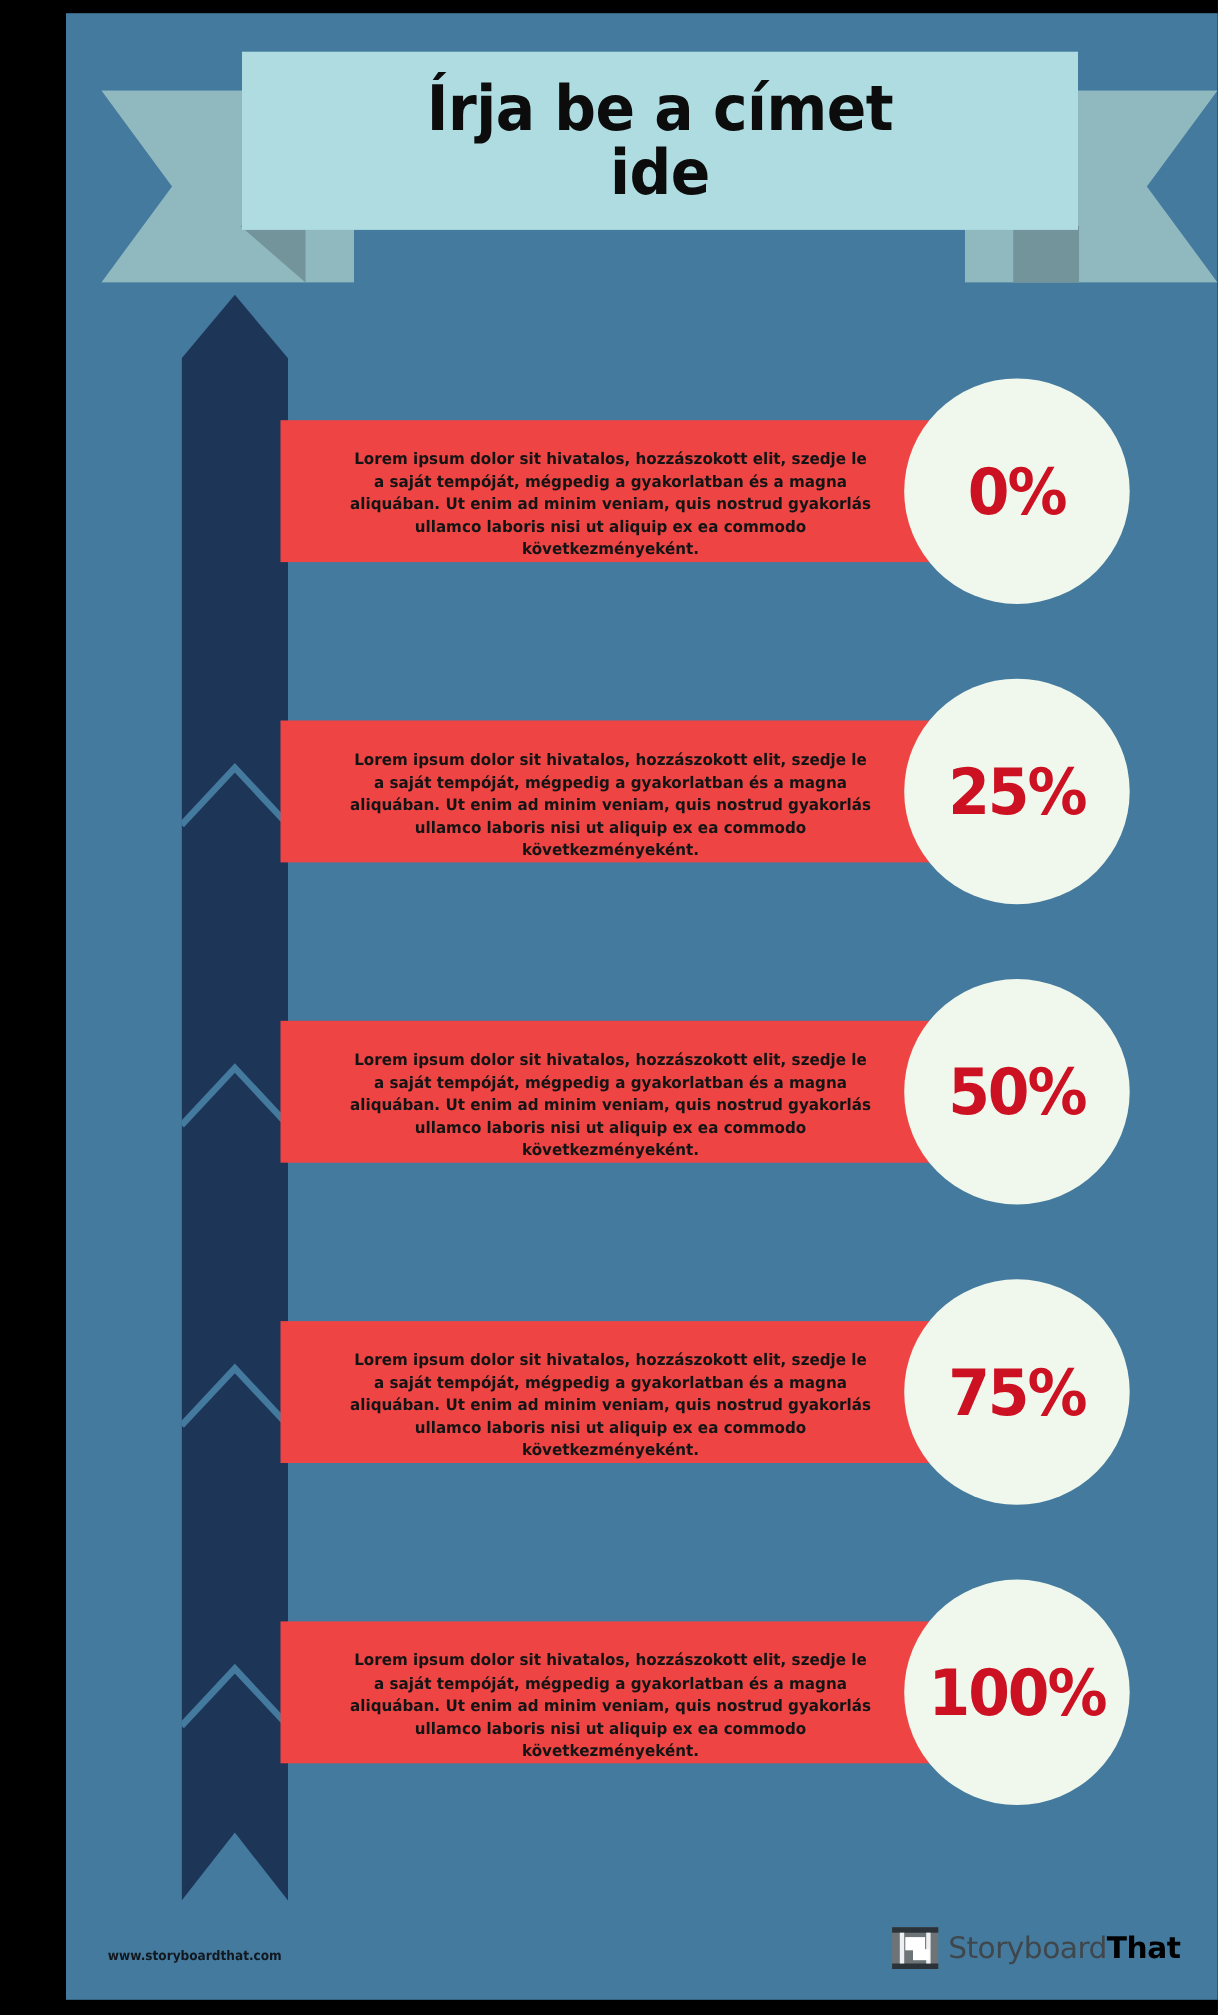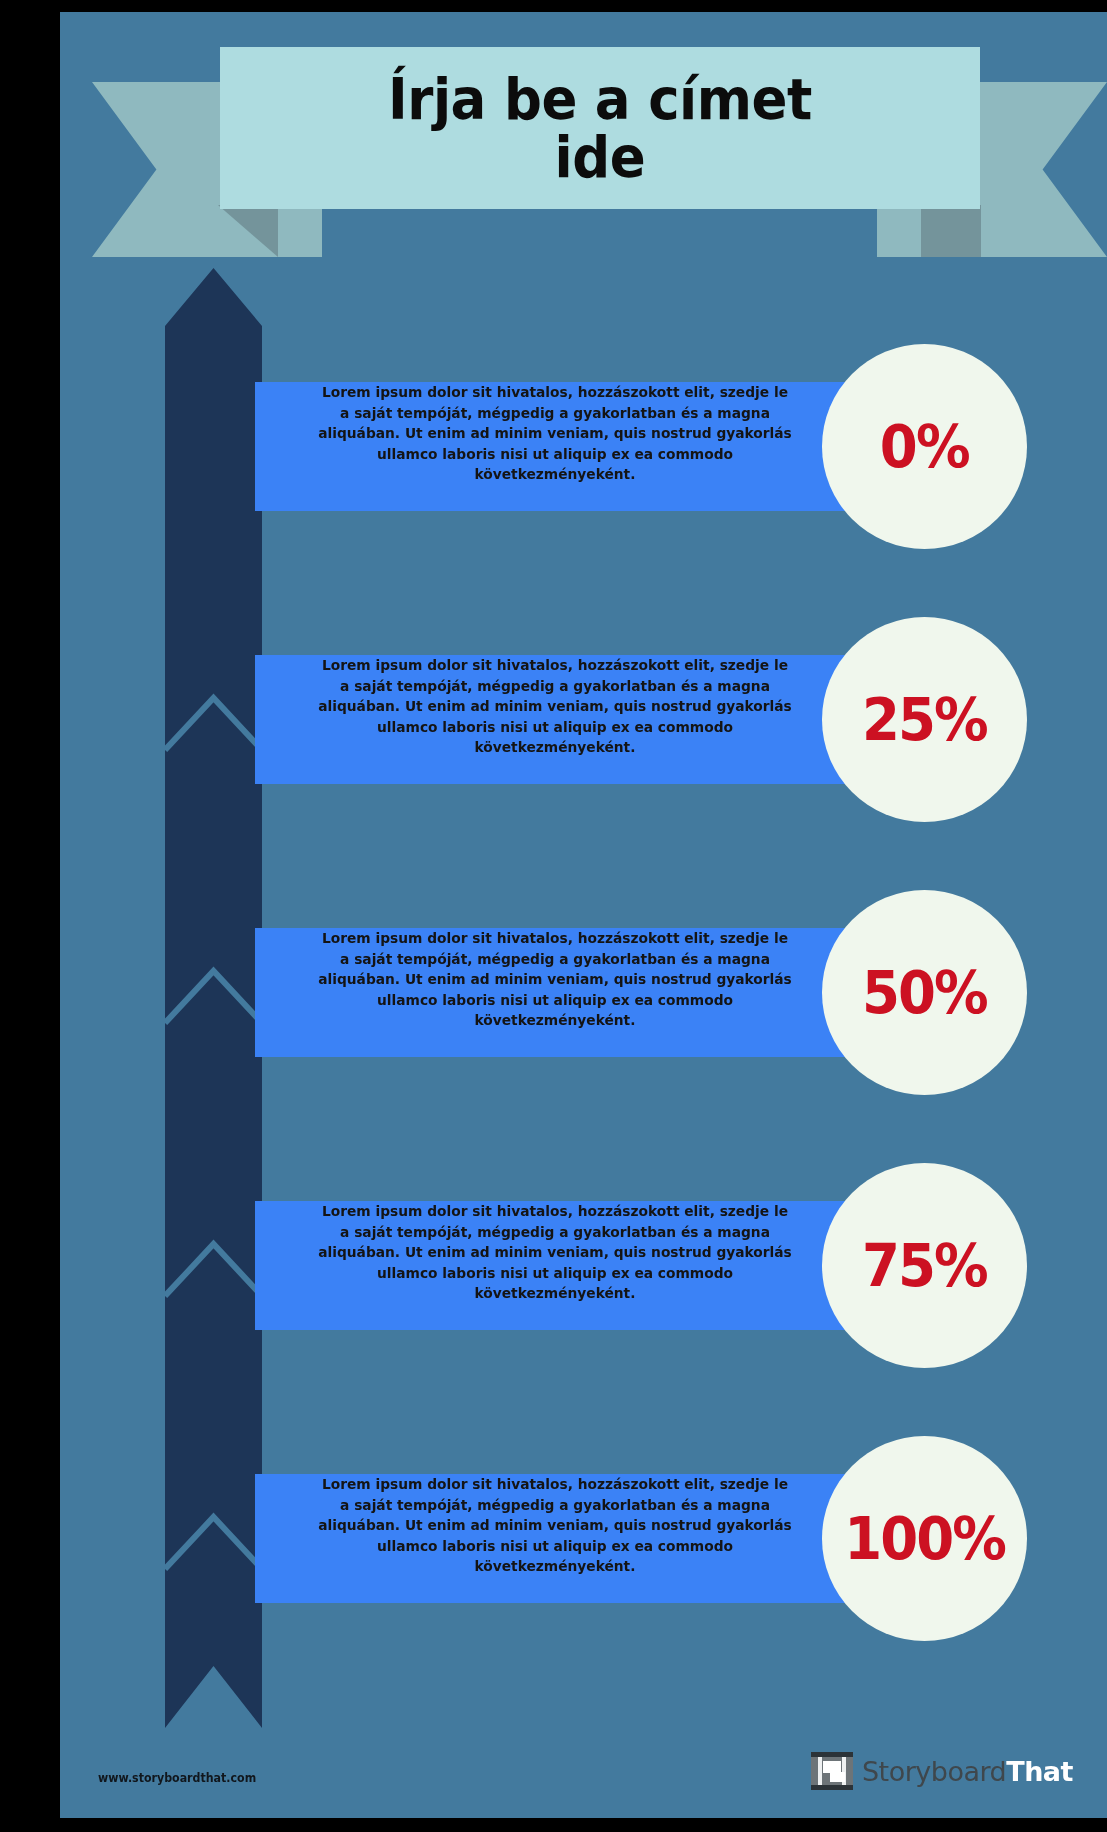--- a/index.html
+++ b/index.html
@@ -78,22 +78,22 @@
     pointer-events:none;
   }
   .chevron svg { display:block; }
 
   
   .row { position:absolute; left:0; width:1079px; }
   .panel {
     position:absolute;
     left:195px; top:0;
     width:600px; height:129px;
-    background:#3b82f6;
-    display:flex; align-items:flex-start; justify-content:center;
+    background:#ef4444;
+    display:flex; align-items:flex-end; justify-content:center;
   }
   .panel-text {
     font-family:"DejaVu Sans", sans-serif;
     font-weight:bold;
     font-size:14.5px;
     line-height:1.42;
     color:#141414;
     text-align:center;
     width:500px;
     transform:scaleX(0.95);
@@ -152,21 +152,21 @@
   }
   #logo-mark .bub2 {
     position:absolute; left:19px; top:15px;
     width:15px; height:10px; background:#fff;
   }
   #logo-text {
     font-family:"DejaVu Sans", sans-serif;
     font-size:27px; font-weight:normal;
     color:#3f474c; letter-spacing:-0.5px;
   }
-  #logo-text .that { color:#ffffff; font-weight:bold; }
+  #logo-text .that { color:#000000; font-weight:bold; }
 </style>
 </head>
 <body>
 
 <div id="poster">
 
   <div id="ribbon">
     <div class="ribbon-wing left"></div>
     <div class="ribbon-wing right"></div>
     <div class="ribbon-shadow left"></div>

